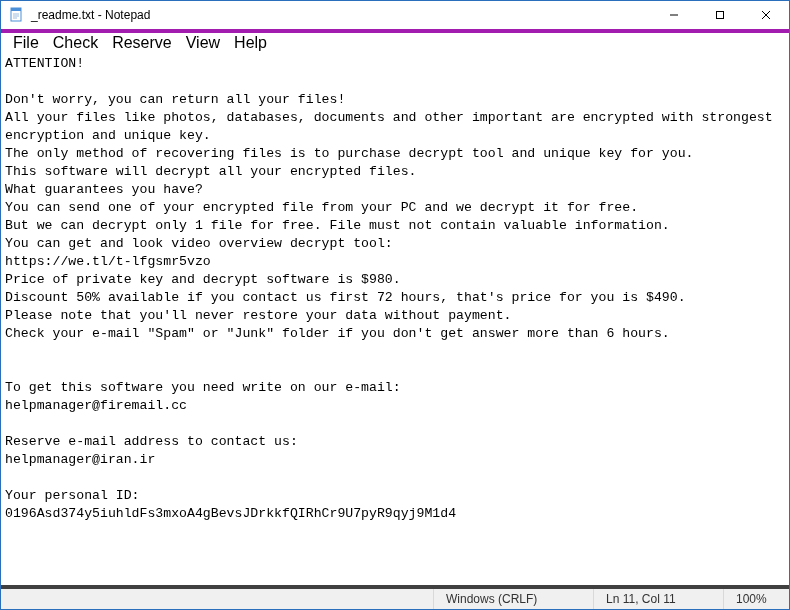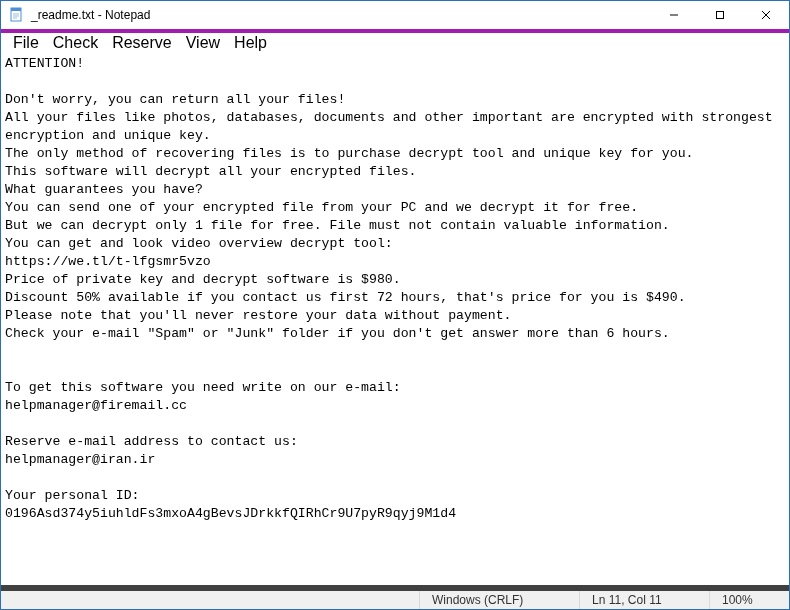--- a/index.html
+++ b/index.html
@@ -49,21 +49,21 @@
     line-height: 18px;
     color: #000;
     white-space: pre-wrap;
     word-wrap: break-word;
     overflow: hidden;
     background: #ffffff;
     position: relative;
   }
   .statusbar {
     height: 24px;
-    border-top: 6px solid #404040;
+    border-top: 4px solid #404040;
     background: #f0f0f0;
     display: flex; align-items: stretch;
     font-size: 12px; color: #333;
   }
   .statusbar .cell {
     border-left: 1px solid #d9d9d9;
     display: flex; align-items: center;
     padding: 0 12px;
     white-space: nowrap;
   }
@@ -136,16 +136,16 @@
 Reserve e-mail address to contact us:
 helpmanager@iran.ir
 
 Your personal ID:
 0196Asd374y5iuhldFs3mxoA4gBevsJDrkkfQIRhCr9U7pyR9qyj9M1d4</div>
 
   <div class="statusbar">
     <div class="spacer"></div>
     <div class="cell" style="width:160px;">Windows (CRLF)</div>
     <div class="cell" style="width:130px;">Ln 11, Col 11</div>
-    <div class="cell" style="width:80px;">100%</div>
+    <div class="cell" style="width:66px;">100%</div>
   </div>
 
 </div>
 
 </body></html>

